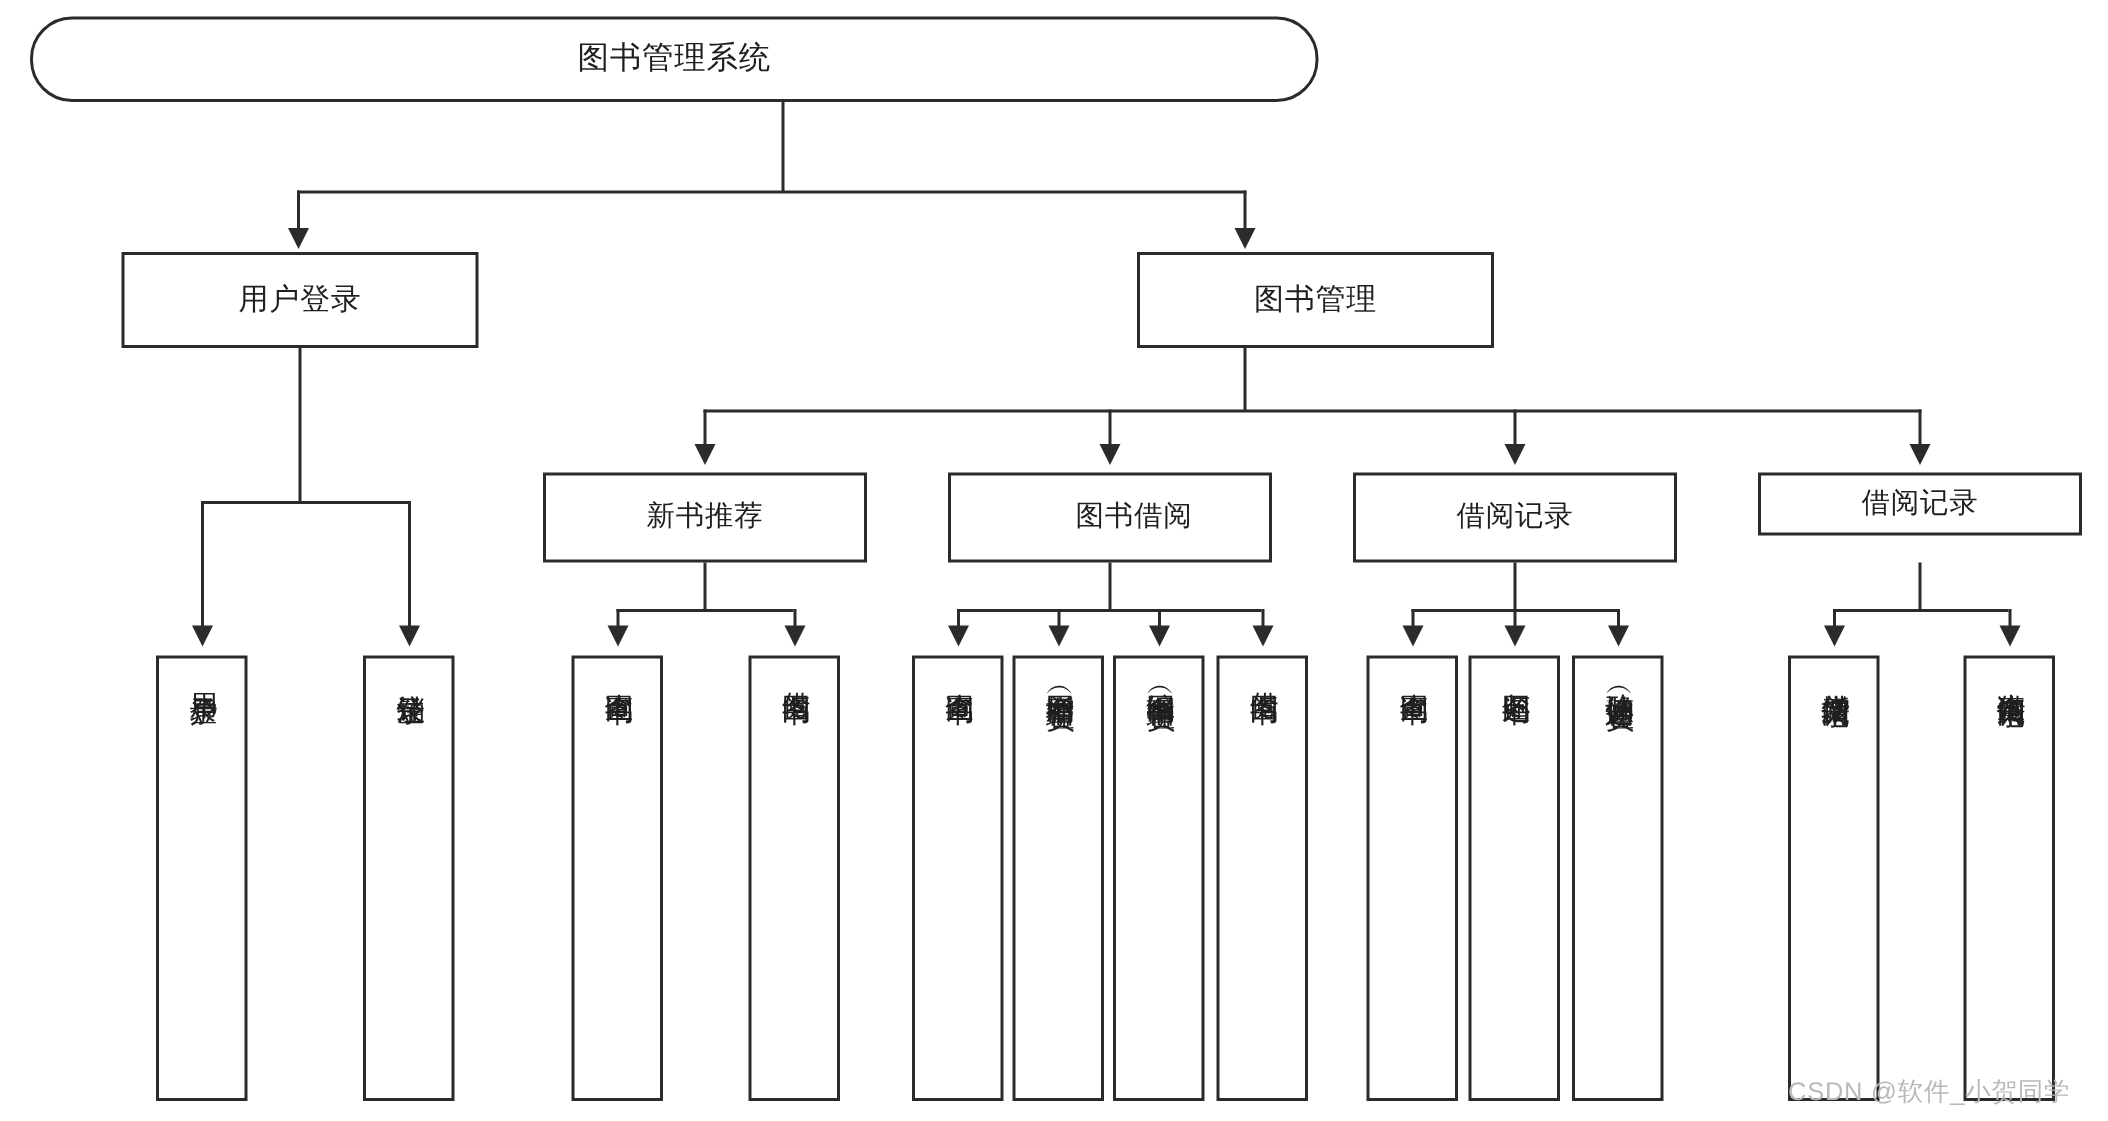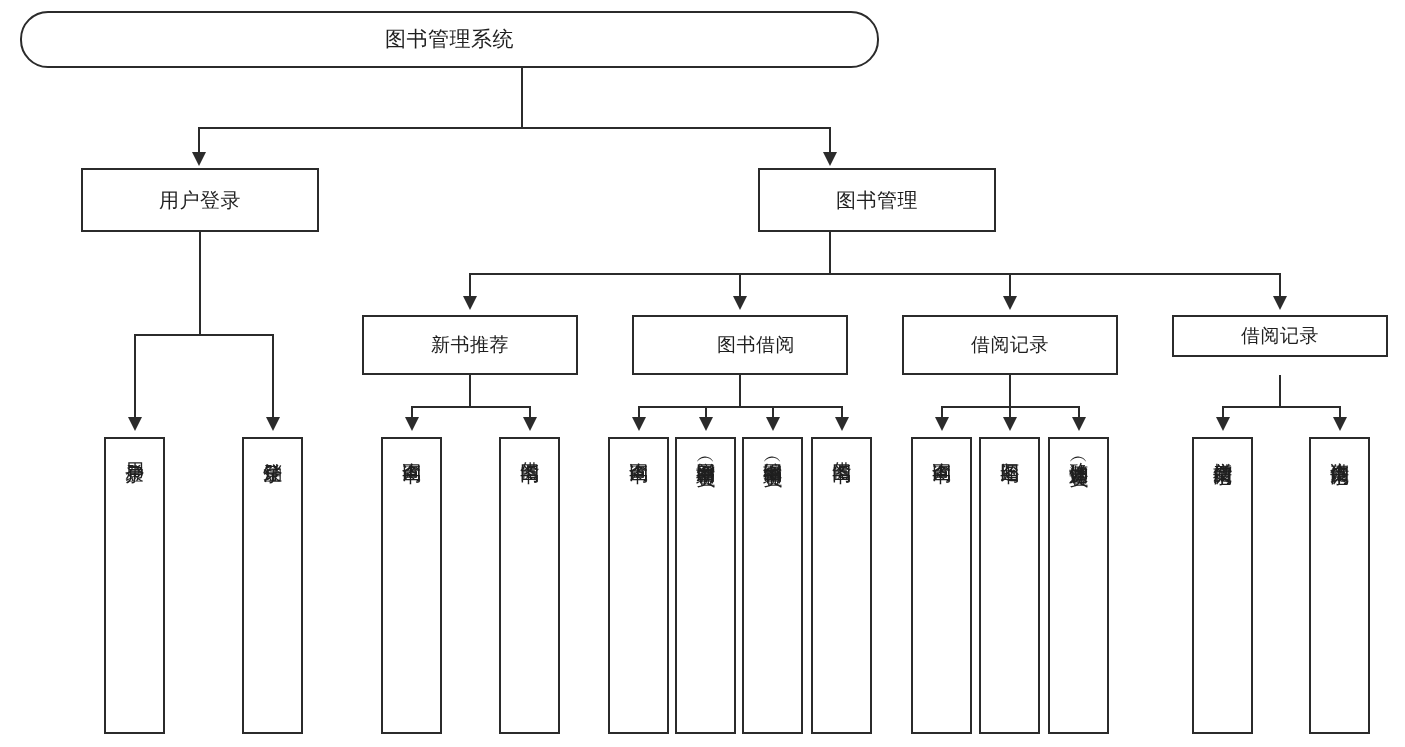--- a/index.html
+++ b/index.html
@@ -212,14 +212,15 @@
     <span class="node-label">确认归还（管理员）</span>
   </div>
 
   <div class="node leaf" style="left:1192px; top:437px; width:61px; height:297px;">
     <span class="node-label">新增借阅记录</span>
   </div>
   <div class="node leaf" style="left:1309px; top:437px; width:61px; height:297px;">
     <span class="node-label">查询借阅记录</span>
   </div>
 
+  <div id="watermark" style="left:1192px; top:716px;">CSDN @软件_小贺同学</div>
 
 </div>
 
 </body></html>

